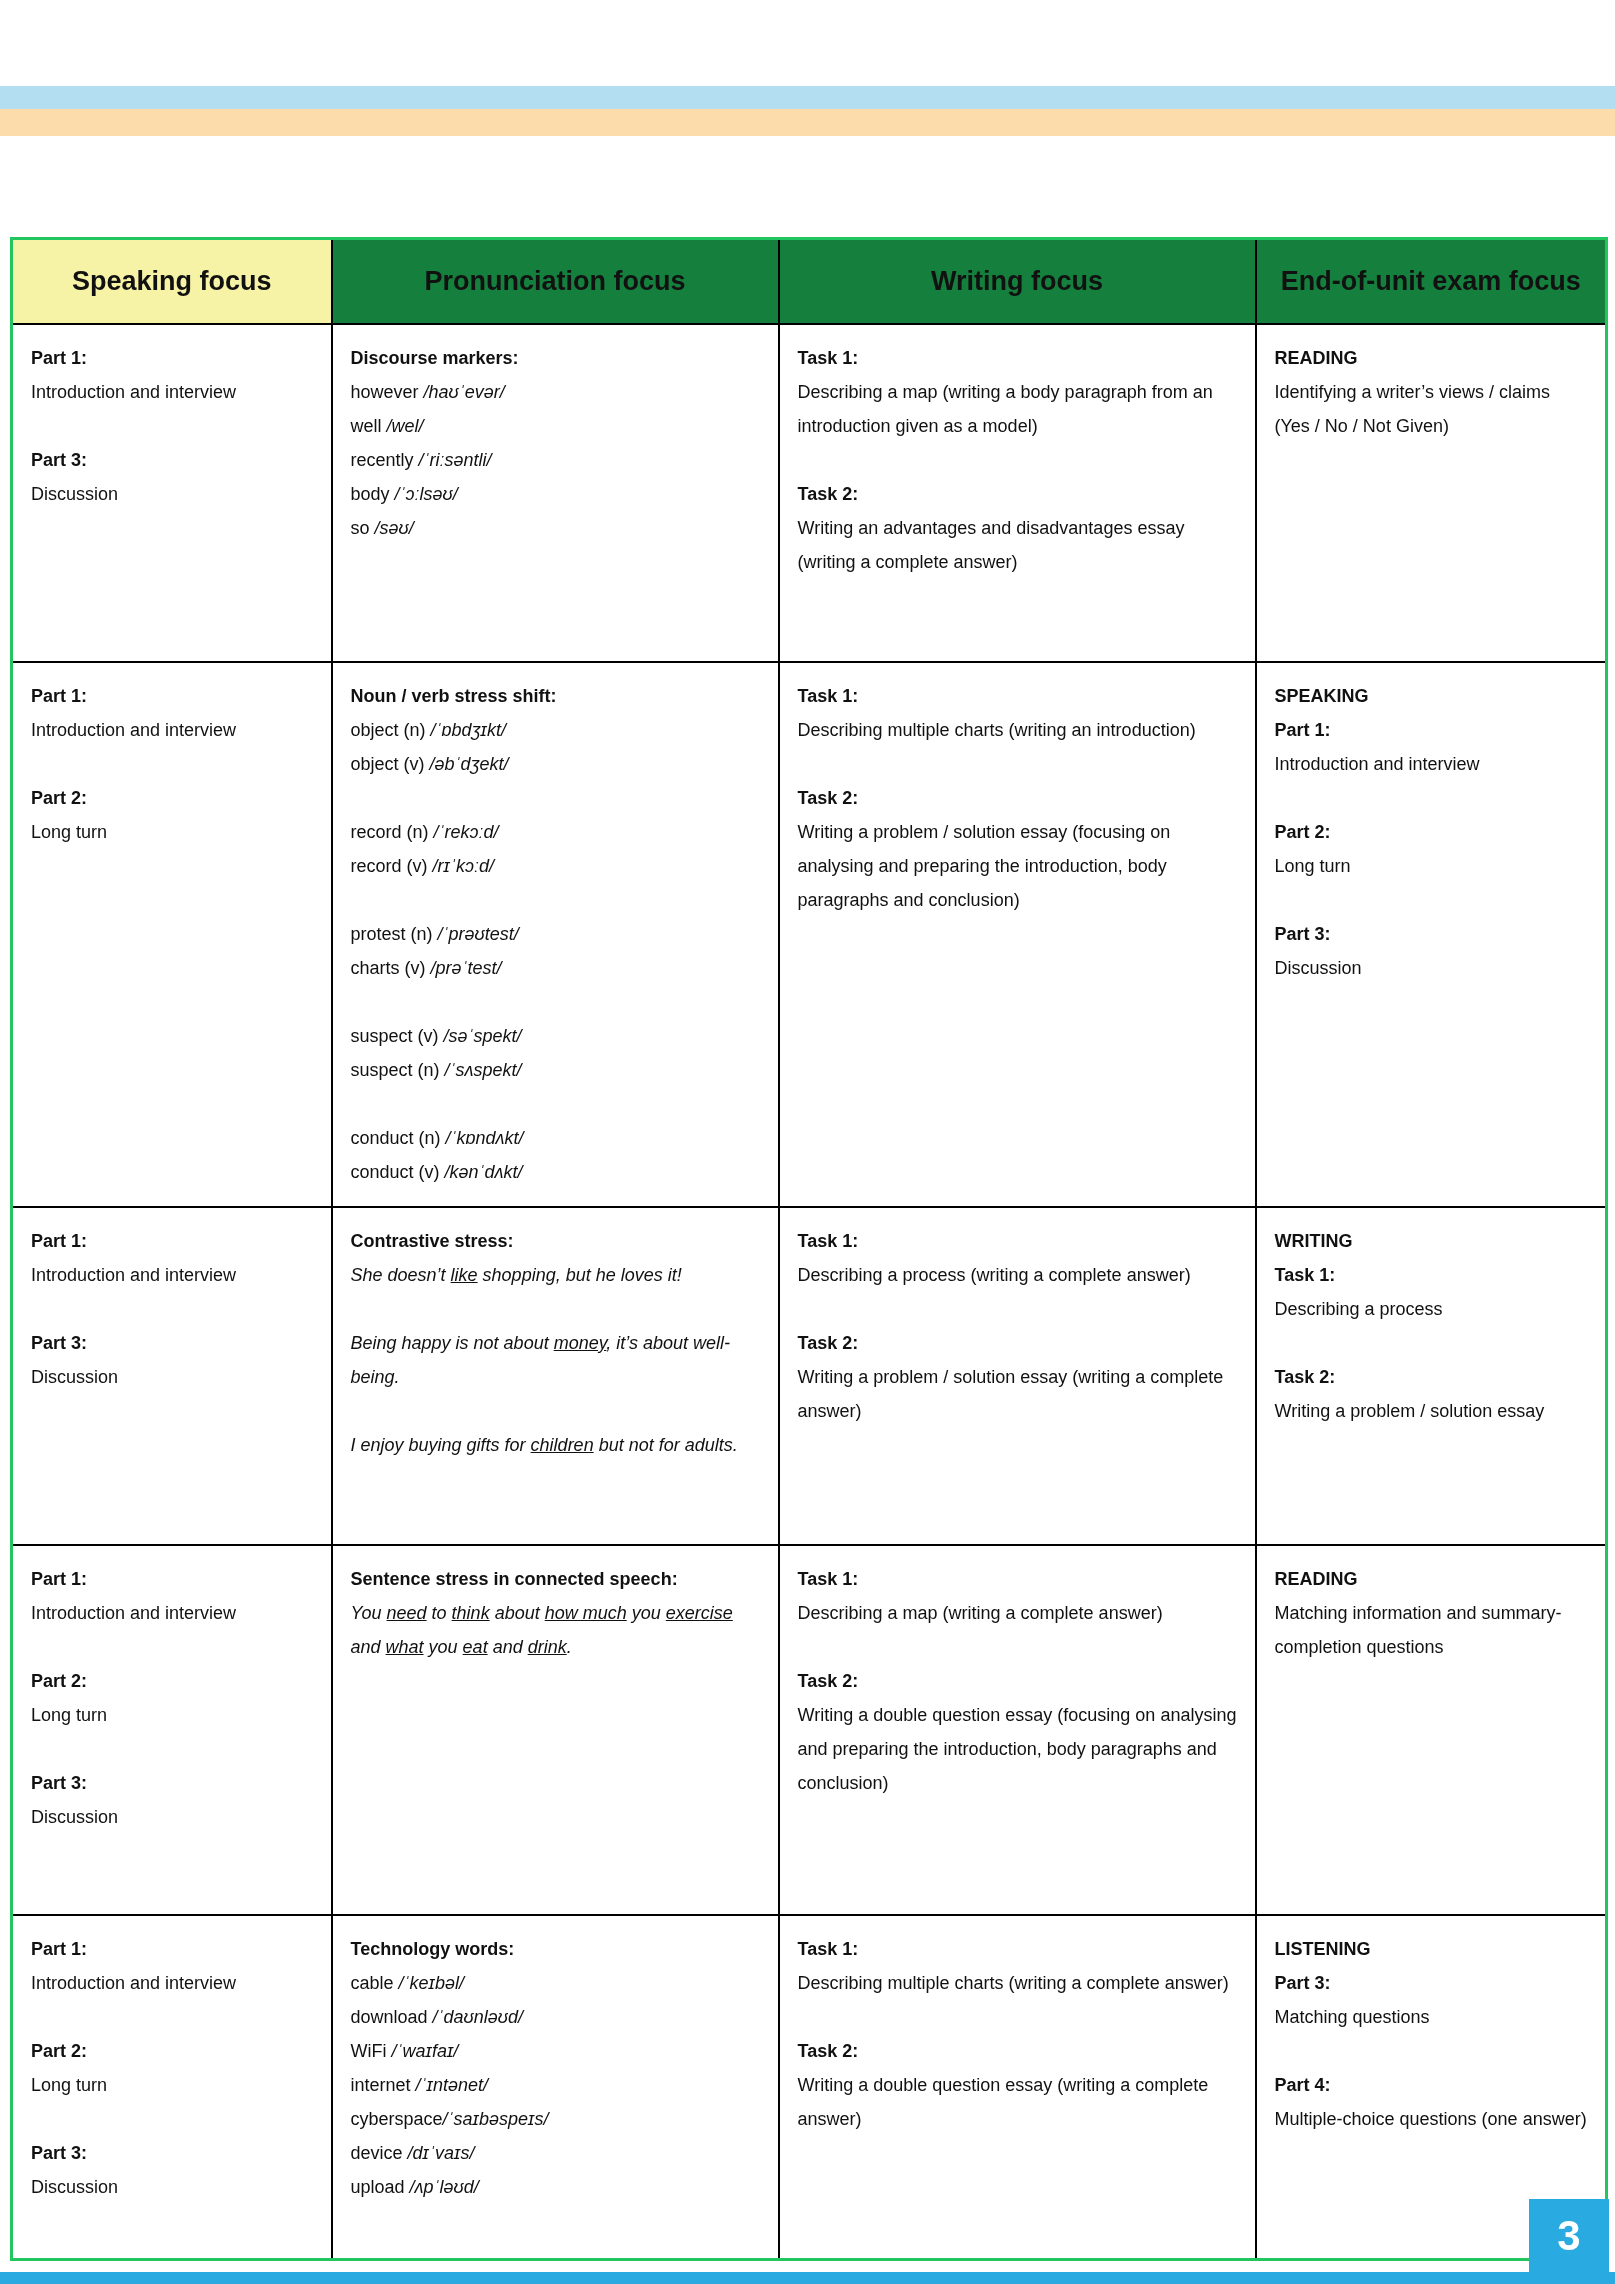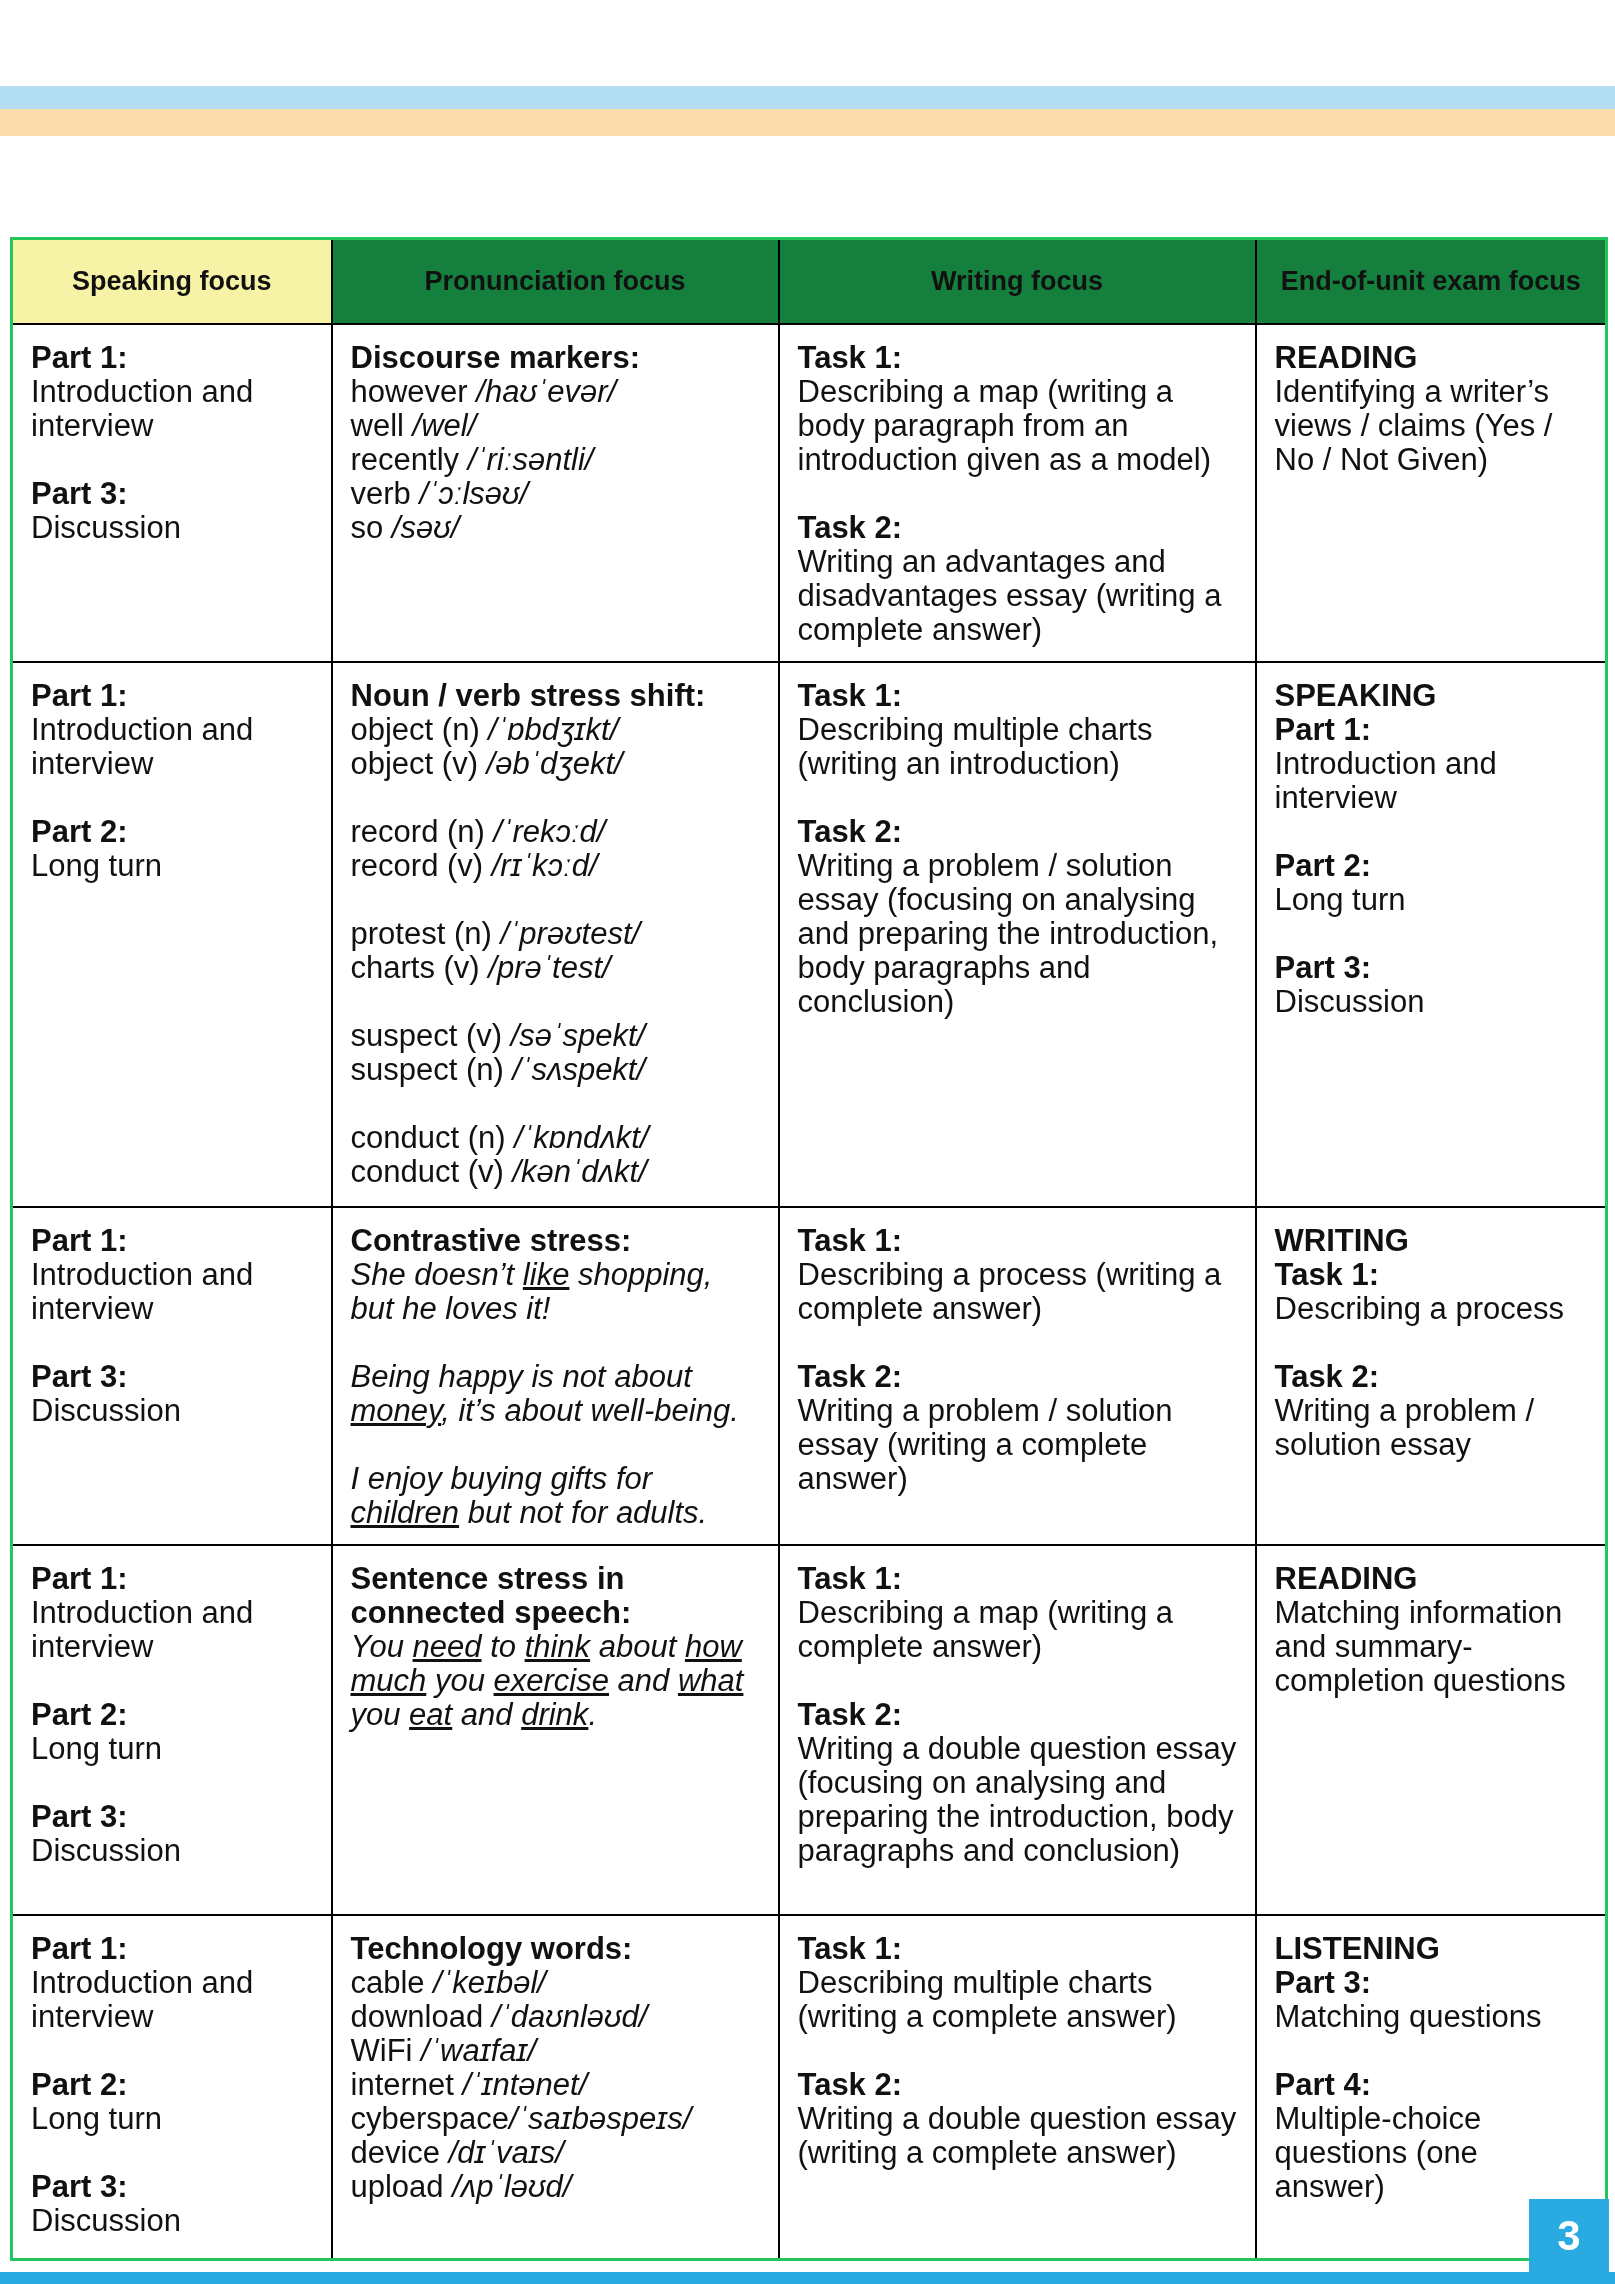--- a/index.html
+++ b/index.html
@@ -18,21 +18,21 @@
     border: 3px solid #22c55e;
   }
   th, td { border: 2px solid #000; }
   th {
     height: 85px; text-align: center; vertical-align: middle;
     font-size: 27px; font-weight: bold;
   }
   td {
     vertical-align: top;
     padding: 16px 16px 14px 18px;
-    font-size: 31px; line-height: 34px; margin-top: 44px;
+    font-size: 18px; line-height: 34px; margin-top: 44px;
   }
   .line { min-height: 34px; }
   .bold { font-weight: bold; }
   .ital { font-style: italic; }
   .und  { text-decoration: underline; font-style: italic; }
 
   tr.r0 td { height: 338px; }
   tr.r1 td { height: 545px; }
   tr.r2 td { height: 338px; }
   tr.r3 td { height: 370px; }
@@ -75,21 +75,21 @@
           <div class="line"><span>Introduction and interview</span></div>
           <div class="line"></div>
           <div class="line"><span class="bold">Part 3:</span></div>
           <div class="line"><span>Discussion</span></div>
         </td>
       <td>
           <div class="line"><span class="bold">Discourse markers:</span></div>
           <div class="line"><span>however </span><span class="ital">/haʊˈevər/</span></div>
           <div class="line"><span>well </span><span class="ital">/wel/</span></div>
           <div class="line"><span>recently </span><span class="ital">/ˈriːsəntli/</span></div>
-          <div class="line"><span>verb </span><span class="ital">/ˈɔːlsəʊ/</span></div>
+          <div class="line"><span>body </span><span class="ital">/ˈɔːlsəʊ/</span></div>
           <div class="line"><span>so </span><span class="ital">/səʊ/</span></div>
         </td>
       <td>
           <div class="line"><span class="bold">Task 1:</span></div>
           <div class="line"><span>Describing a map (writing a body paragraph from an introduction given as a model)</span></div>
           <div class="line"></div>
           <div class="line"><span class="bold">Task 2:</span></div>
           <div class="line"><span>Writing an advantages and disadvantages essay (writing a complete answer)</span></div>
         </td>
       <td>

